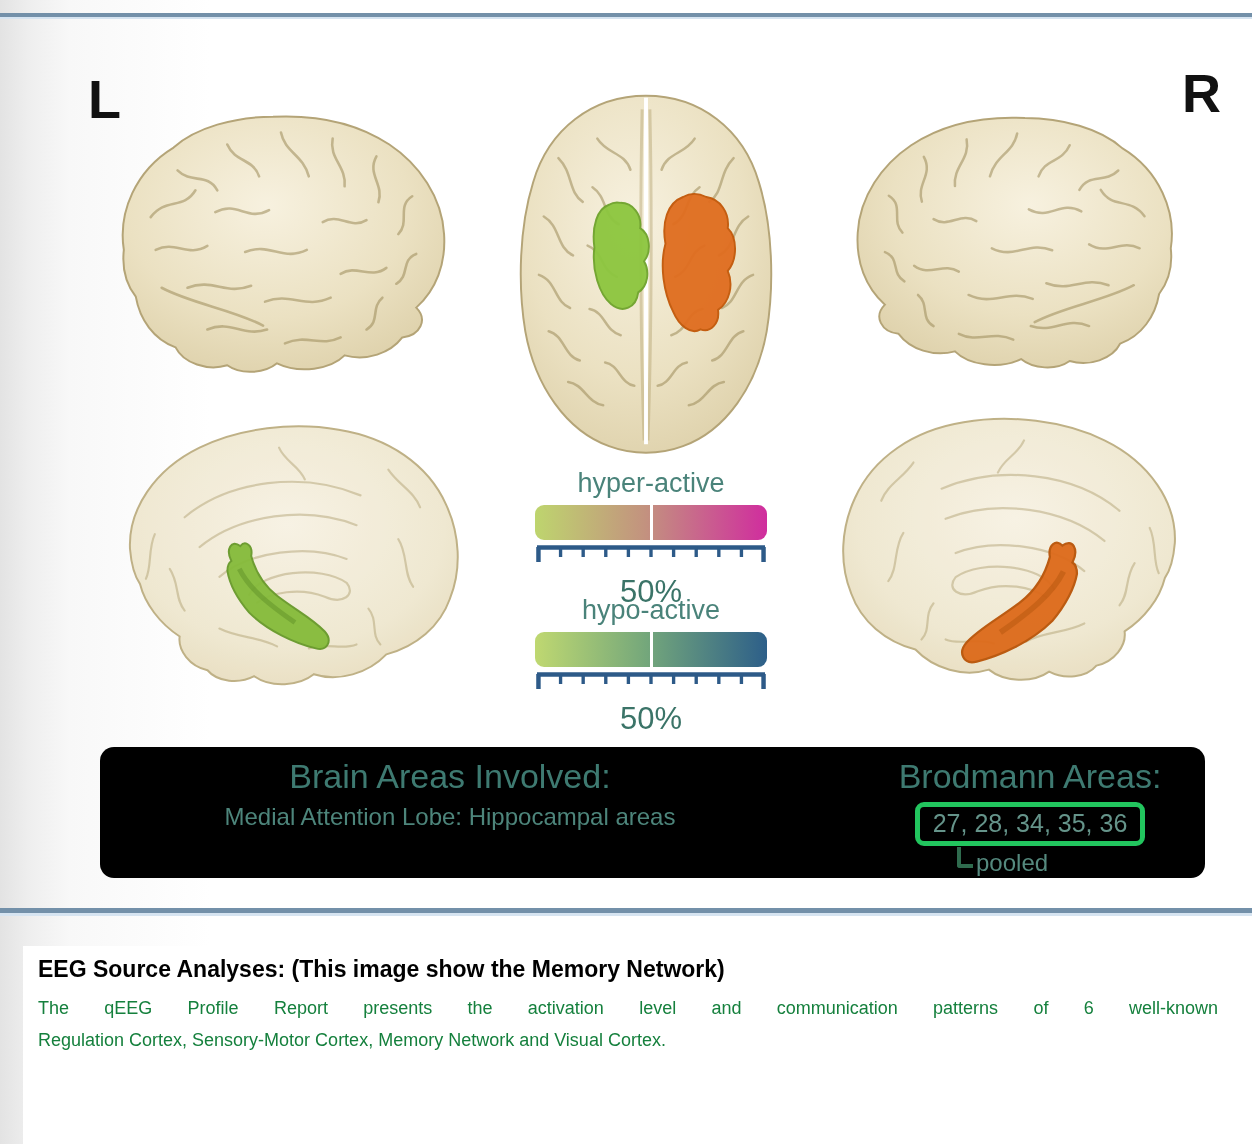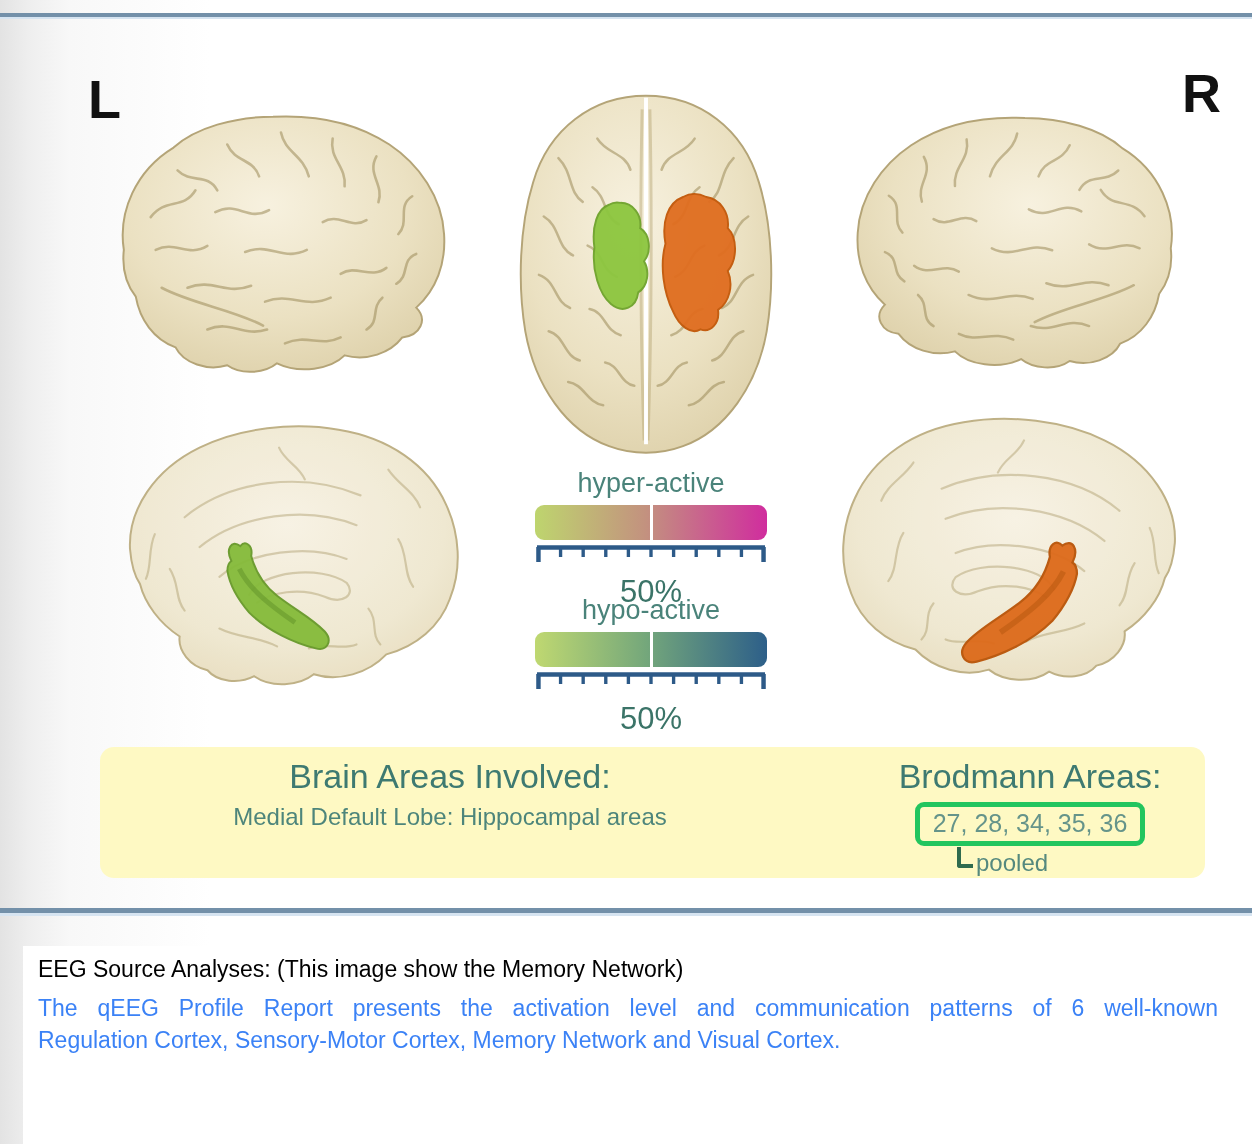--- a/index.html
+++ b/index.html
@@ -27,36 +27,36 @@
   #legend-hypo{left:535px;top:595px;}
   .legend-title{font-size:27px;color:#4a837a;margin-bottom:6px;}
   .legend-bar{position:relative;height:35px;border-radius:9px;overflow:hidden;}
   #bar-hyper{background:linear-gradient(90deg,#bed56e 0%,#c3917f 48%,#d02d9e 100%);}
   #bar-hypo{background:linear-gradient(90deg,#bfd871 0%,#74a77b 48%,#2d5f89 100%);}
   .bar-divider{position:absolute;left:50%;top:0;width:3px;height:100%;background:#ffffff;margin-left:-1.5px;}
   .legend-ruler{display:block;margin-top:4px;width:232px;height:19px;}
   .legend-value{font-size:31px;color:#3b7468;margin-top:11px;}
 
   
-  #info-box{left:100px;top:747px;width:1105px;height:131px;background:#fef9c3;border-radius:14px;}
+  #info-box{left:100px;top:747px;width:1105px;height:131px;background:#000000;border-radius:14px;}
   .info-col-left{position:absolute;left:0;top:8px;width:700px;text-align:center;}
   .info-col-right{position:absolute;left:760px;top:8px;width:340px;text-align:center;}
   .info-title{font-size:34px;color:#3e7a71;line-height:42px;}
   .info-sub{font-size:24px;color:#4d857b;line-height:32px;margin-top:4px;}
   .brodmann-box{display:inline-block;margin-top:5px;border:5px solid #22c55e;border-radius:9px;
     padding:1px 13px 3px 13px;font-size:25px;color:#65948a;line-height:30px;background:transparent;}
   .pooled-row{display:flex;align-items:flex-end;justify-content:flex-start;padding-left:97px;margin-top:-2px;}
   .pooled-elbow{width:12px;height:17px;border-left:4px solid #2f6b4e;border-bottom:4px solid #2f6b4e;
     border-bottom-left-radius:3px;margin-right:3px;}
   .pooled-label{font-size:24px;color:#55897e;line-height:24px;position:relative;top:7px;}
 
   
   #caption-box{left:23px;top:946px;width:1229px;height:198px;background:#ffffff;}
-  #caption-heading{font-size:23px;font-weight:normal;color:#000;margin:8px 14px 9px 15px;line-height:30px;}
-  .caption-line{font-size:23px;color:#3b82f6;margin:0 34px 0 15px;line-height:31.5px;
+  #caption-heading{font-size:23px;font-weight:bold;color:#000;margin:8px 14px 9px 15px;line-height:30px;}
+  .caption-line{font-size:18px;color:#15803d;margin:0 34px 0 15px;line-height:31.5px;
     text-align:justify;text-align-last:justify;}
   .caption-line.last{text-align:center;text-align-last:left;}
 
   svg{display:block;}
   .sulci{fill:none;stroke:#9d8c5a;stroke-width:2.6;stroke-linecap:round;opacity:.55;}
   .sulci-light{fill:none;stroke:#a4935f;stroke-width:2.2;stroke-linecap:round;opacity:.4;}
 </style>
 </head>
 <body>
 
@@ -209,21 +209,21 @@
     <path d="M2 3.5 H233" stroke="#2d5a88" stroke-width="4.5" fill="none"></path>
     <path d="M3.5 3 V18 M231.5 3 V18" stroke="#2d5a88" stroke-width="4.5" fill="none"></path>
     <path d="M25.9 3 V13 M48.8 3 V13 M71.7 3 V13 M94.6 3 V13 M117.5 3 V13 M140.4 3 V13 M163.3 3 V13 M186.2 3 V13 M209.1 3 V13" stroke="#2d5a88" stroke-width="3.4" fill="none"></path>
   </svg>
   <div class="legend-value">50%</div>
 </div>
 
 <div class="abs" id="info-box">
   <div class="info-col-left">
     <div class="info-title">Brain Areas Involved:</div>
-    <div class="info-sub">Medial Default Lobe: Hippocampal areas</div>
+    <div class="info-sub">Medial Attention Lobe: Hippocampal areas</div>
   </div>
   <div class="info-col-right">
     <div class="info-title">Brodmann Areas:</div>
     <div class="brodmann-box">27, 28, 34, 35, 36</div>
     <div class="pooled-row">
       <div class="pooled-elbow"></div>
       <div class="pooled-label">pooled</div>
     </div>
   </div>
 </div>

